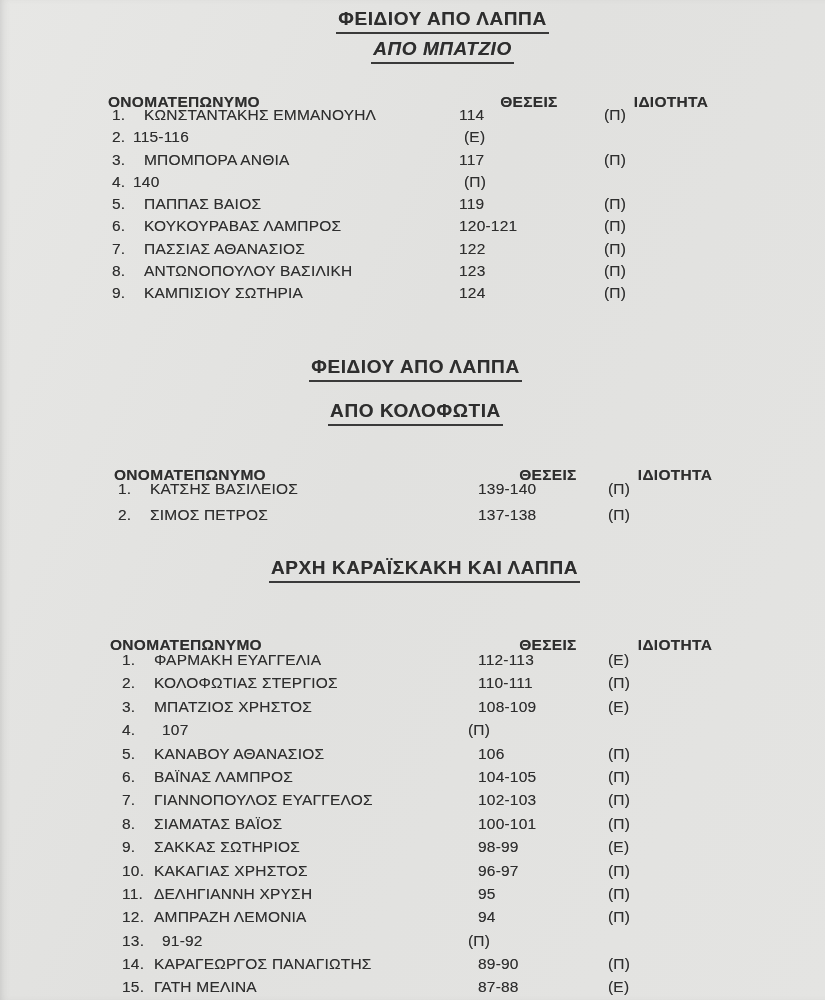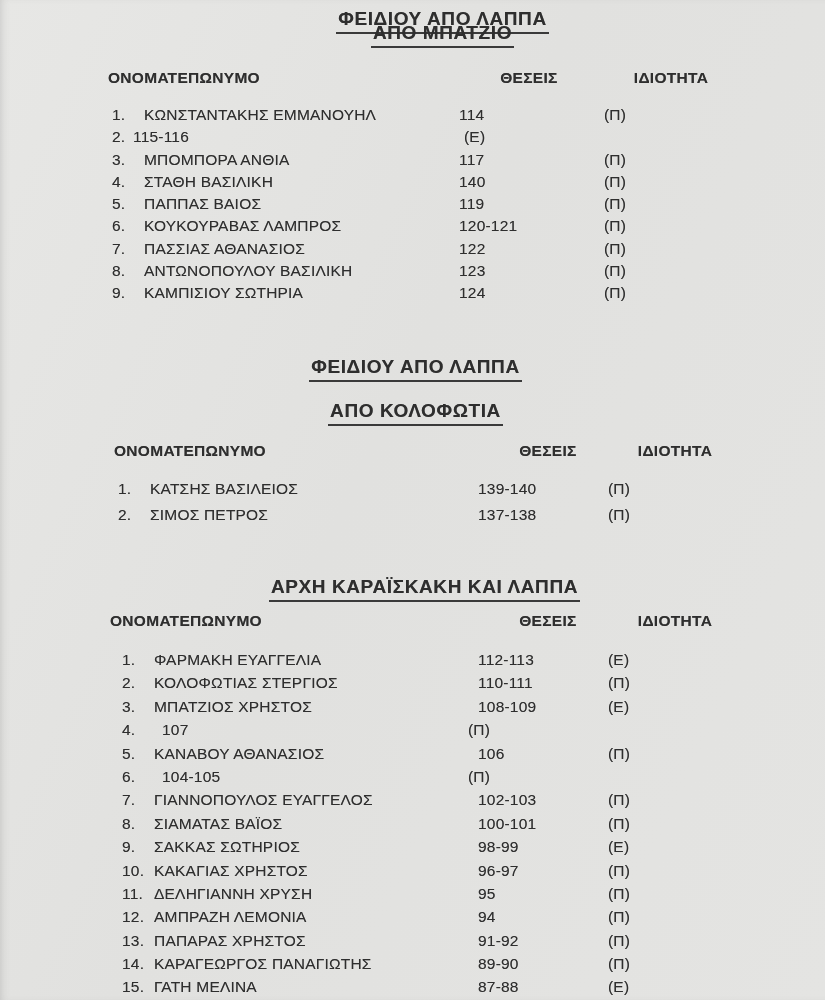--- a/index.html
+++ b/index.html
@@ -21,29 +21,30 @@
     font-size:19px;font-weight:700;letter-spacing:.6px;
     line-height:22px;white-space:nowrap;
   }
   .title-text{
     display:inline-block;border-bottom:2px solid #3a3a3a;padding:0 2px 2px 2px;
     text-shadow:0 0 .6px rgba(46,46,46,.55);
   }
   .s1 .title-text{transform:translateX(30px);}
   .s2 .title-text{transform:translateX(3px);}
   .s3 .title-text{transform:translateX(12px);}
-  .s1 .t1{top:8px;}   .s1 .t2{top:22px;}
+  .s1 .t1{top:8px;}   .s1 .t2{top:38px;font-style:italic;}
   .s2 .t1{top:356px;} .s2 .t2{top:400px;}
-  .s3 .t1{top:576px;}
+  .s3 .t1{top:557px;}
 
   
   .hdr-row{
     position:absolute;left:0;right:0;display:grid;
     font-size:15.5px;font-weight:700;letter-spacing:.3px;line-height:18px;
     text-shadow:0 0 .6px rgba(46,46,46,.5);
+    margin-top:24px;
   }
   .s1 .hdr-row{top:69px;  padding-left:108px;grid-template-columns:362px 140px 134px;}
   .s2 .hdr-row{top:442px; padding-left:114px;grid-template-columns:356px 140px 134px;}
   .s3 .hdr-row{top:612px; padding-left:110px;grid-template-columns:360px 140px 134px;}
   .hdr-name{text-align:left;}
   .hdr-seats,.hdr-prop{text-align:center;}
 
   
   .rows{position:absolute;left:0;right:0;}
   .s1 .rows{top:104px;--rh:22.3px;}
@@ -97,21 +98,20 @@
           <span class="cell cell-property">(Ε)</span>
         </div>
         <div class="trow">
           <span class="cell cell-num">3.</span>
           <span class="cell cell-name">ΜΠΟΜΠΟΡΑ ΑΝΘΙΑ</span>
           <span class="cell cell-seats">117</span>
           <span class="cell cell-property">(Π)</span>
         </div>
         <div class="trow">
           <span class="cell cell-num">4.</span>
-          <span class="cell cell-name">ΣΤΑΘΗ ΒΑΣΙΛΙΚΗ</span>
           <span class="cell cell-seats">140</span>
           <span class="cell cell-property">(Π)</span>
         </div>
         <div class="trow">
           <span class="cell cell-num">5.</span>
           <span class="cell cell-name">ΠΑΠΠΑΣ ΒΑΙΟΣ</span>
           <span class="cell cell-seats">119</span>
           <span class="cell cell-property">(Π)</span>
         </div>
         <div class="trow">
@@ -203,20 +203,21 @@
           <span class="cell cell-property">(Π)</span>
         </div>
         <div class="trow">
           <span class="cell cell-num">5.</span>
           <span class="cell cell-name">ΚΑΝΑΒΟΥ ΑΘΑΝΑΣΙΟΣ</span>
           <span class="cell cell-seats">106</span>
           <span class="cell cell-property">(Π)</span>
         </div>
         <div class="trow">
           <span class="cell cell-num">6.</span>
+          <span class="cell cell-name">ΒΑΪΝΑΣ ΛΑΜΠΡΟΣ</span>
           <span class="cell cell-seats">104-105</span>
           <span class="cell cell-property">(Π)</span>
         </div>
         <div class="trow">
           <span class="cell cell-num">7.</span>
           <span class="cell cell-name">ΓΙΑΝΝΟΠΟΥΛΟΣ ΕΥΑΓΓΕΛΟΣ</span>
           <span class="cell cell-seats">102-103</span>
           <span class="cell cell-property">(Π)</span>
         </div>
         <div class="trow">
@@ -244,21 +245,20 @@
           <span class="cell cell-property">(Π)</span>
         </div>
         <div class="trow">
           <span class="cell cell-num">12.</span>
           <span class="cell cell-name">ΑΜΠΡΑΖΗ ΛΕΜΟΝΙΑ</span>
           <span class="cell cell-seats">94</span>
           <span class="cell cell-property">(Π)</span>
         </div>
         <div class="trow">
           <span class="cell cell-num">13.</span>
-          <span class="cell cell-name">ΠΑΠΑΡΑΣ ΧΡΗΣΤΟΣ</span>
           <span class="cell cell-seats">91-92</span>
           <span class="cell cell-property">(Π)</span>
         </div>
         <div class="trow">
           <span class="cell cell-num">14.</span>
           <span class="cell cell-name">ΚΑΡΑΓΕΩΡΓΟΣ ΠΑΝΑΓΙΩΤΗΣ</span>
           <span class="cell cell-seats">89-90</span>
           <span class="cell cell-property">(Π)</span>
         </div>
         <div class="trow">

